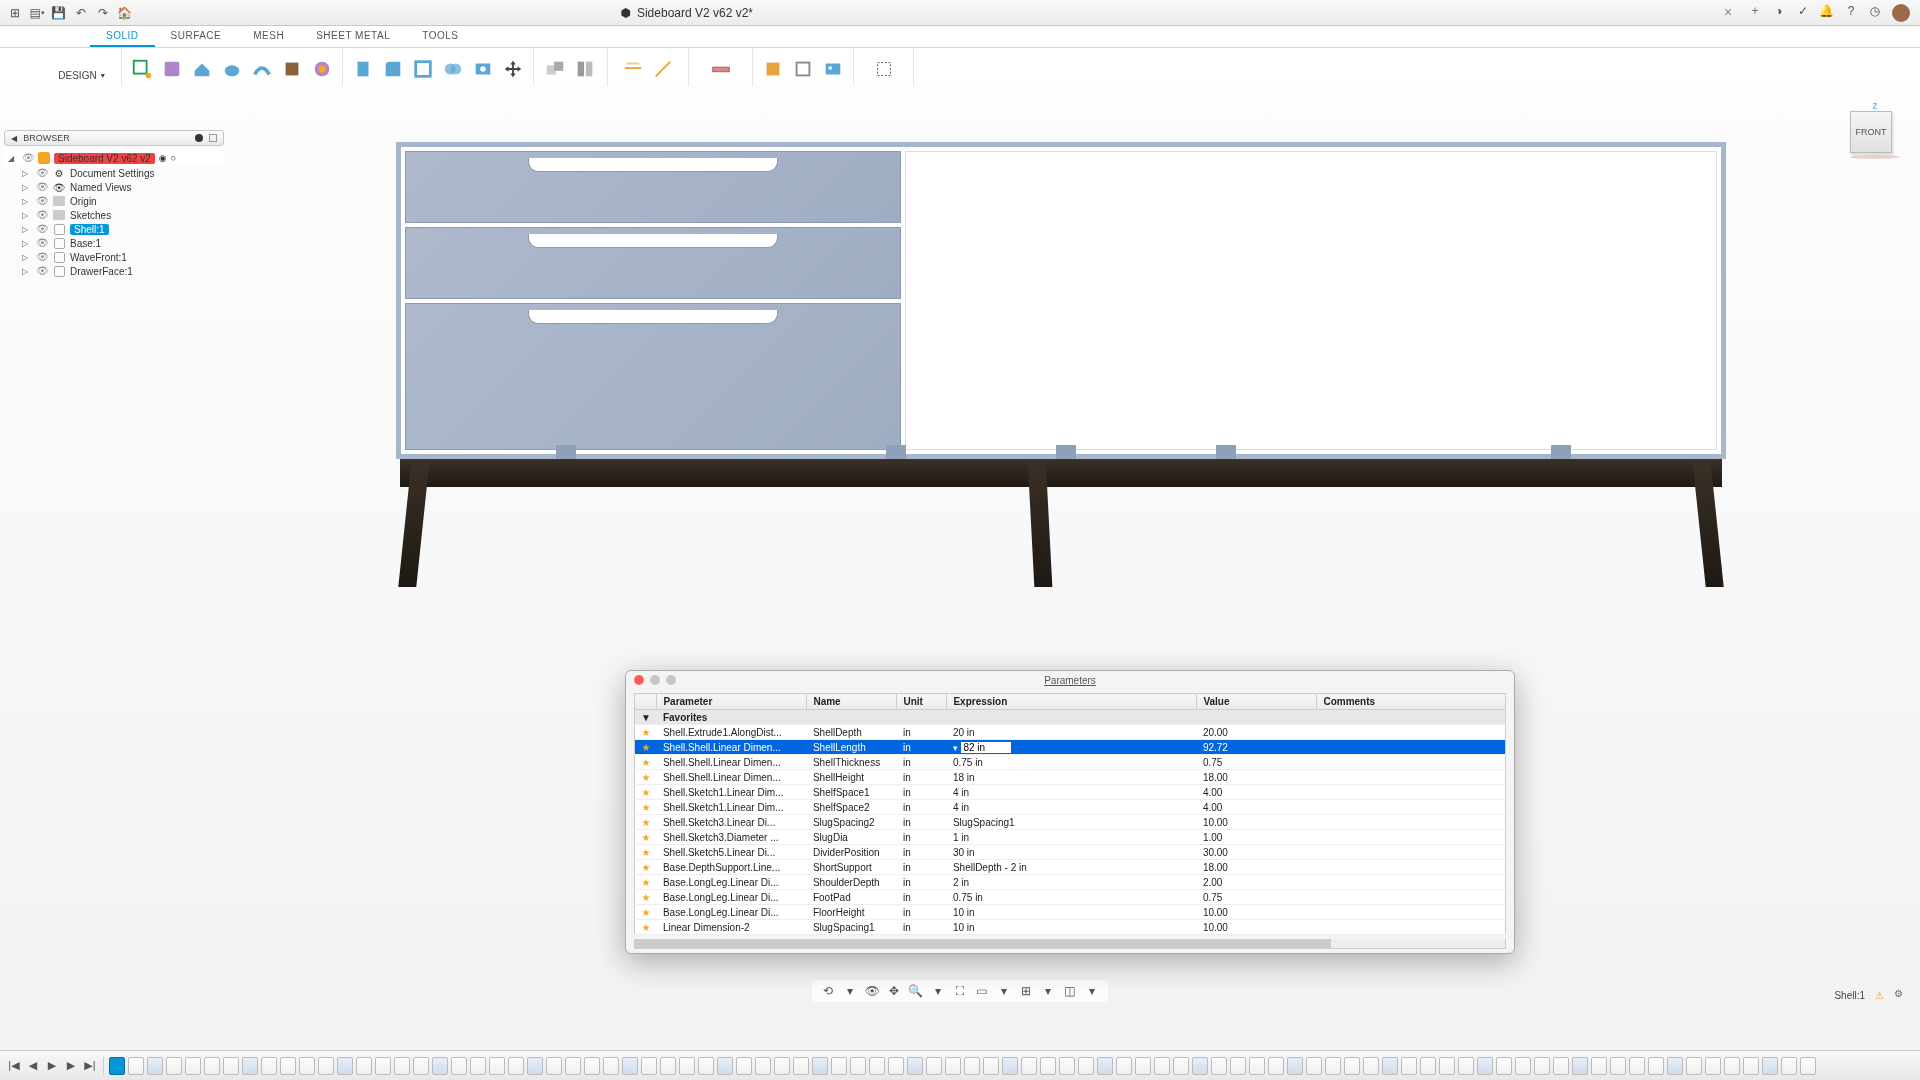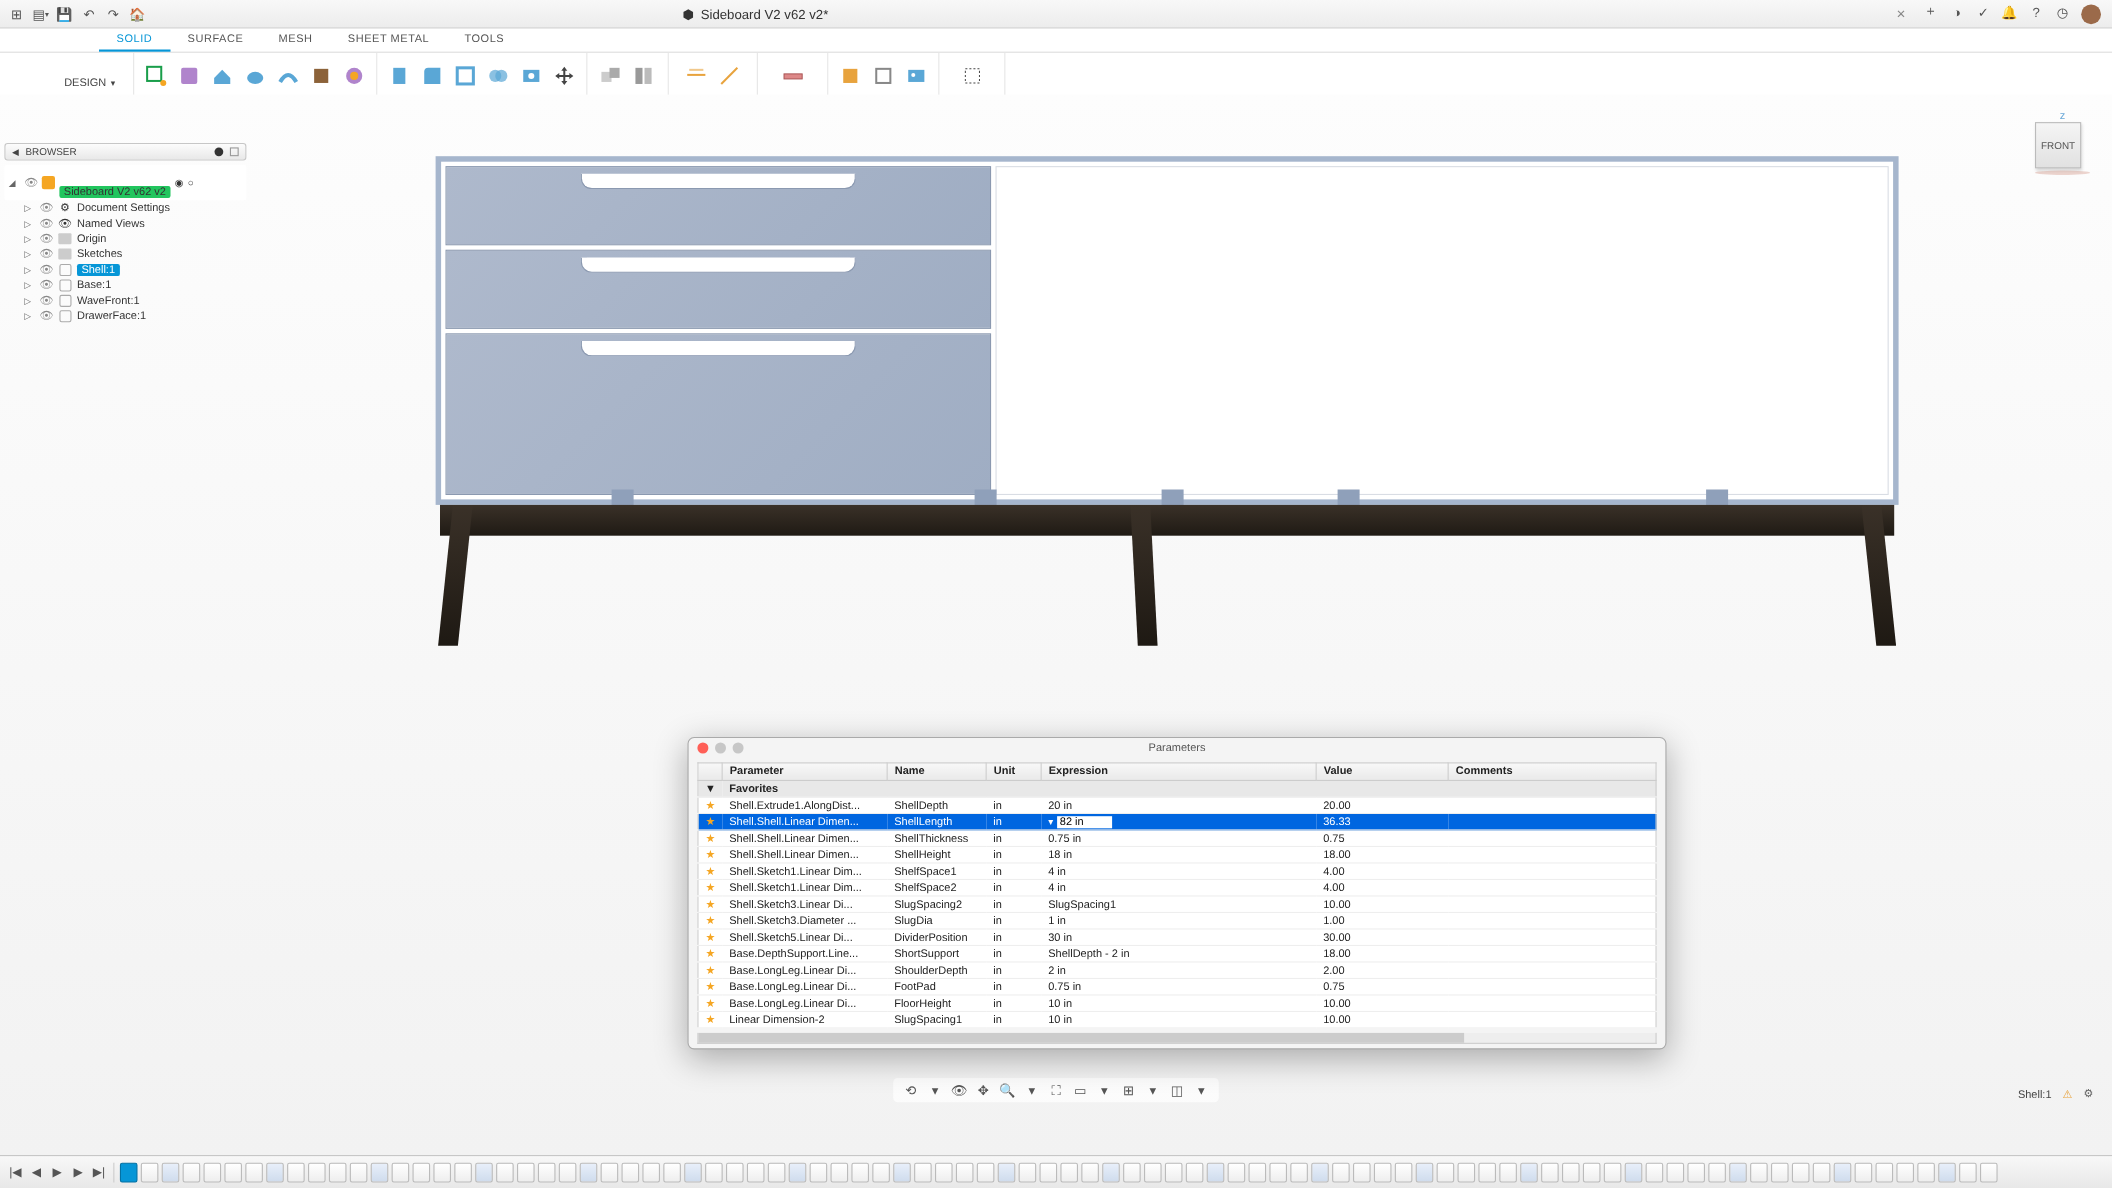--- a/index.html
+++ b/index.html
@@ -65,21 +65,21 @@
 .leg.l2 { right:673px; transform:skewX(3deg);}
 .leg.l3 { right:5px; transform:skewX(6deg);}
 .slug { position:absolute; top:-14px; width:20px; height:14px; background:#8fa0ba;}
 
 
 .dialog { position:absolute; left:625px; top:670px; width:890px; background:#f4f4f4; border:1px solid #aaa; border-radius:6px; box-shadow:0 8px 30px rgba(0,0,0,0.3);}
 .dlg-title { height:18px; display:flex; align-items:center; font-size:10px; color:#555; position:relative;}
 .dlg-dots { display:flex; gap:6px; padding-left:8px;}
 .dlg-dot { width:10px; height:10px; border-radius:50%;}
 .dlg-dot.r{background:#ff5f57;} .dlg-dot.y{background:#c7c7c7;} .dlg-dot.g{background:#c7c7c7;}
-.dlg-title-text { position:absolute; left:50%; transform:translateX(-50%);}
+.dlg-title-text { position:absolute; left:50%; transform:translateX(-50%);text-decoration:underline;}
 .ptable { width:calc(100% - 16px); margin:4px 8px; border:1px solid #ccc; background:#fff; font-size:10px; border-collapse:collapse;}
 .ptable th { background:linear-gradient(#f7f7f7,#e9e9e9); border:1px solid #ccc; text-align:left; padding:2px 6px; font-weight:bold; color:#222;}
 .ptable td { border-bottom:1px solid #eee; padding:1px 6px; color:#222; height:15px;}
 .ptable tr.section td { background:#e8e8e8; font-weight:bold;}
 .ptable tr.selected td { background:#0066e0; color:#fff;}
 .ptable tr.selected td input { background:#fff; color:#000; border:none; width:50px; font-size:10px; padding:0 2px;}
 .ptable .star { color:#f5a623; width:14px; text-align:center;}
 .ptable tr.selected .star { color:#f5a623;}
 .dlg-footer { display:flex; justify-content:flex-end; padding:6px 12px 10px;}
 .ok-btn { background:linear-gradient(#4aa7e8,#1b7fd1); color:#fff; border:none; border-radius:3px; font-size:11px; padding:3px 20px;}
@@ -364,21 +364,21 @@
     <span style="font-size:8px">◀</span>
     <span>BROWSER</span>
     <span class="dot"></span>
     <span style="width:8px;height:8px;border:1px solid #999;"></span>
   </div>
   <div class="btree">
     <div class="bnode root">
       <span class="arrow">◢</span>
       <span class="eye">👁</span>
       <span class="ico" style="background:#f5a623;width:12px;height:12px;border-radius:2px;"></span>
-      <span class="label" style="background:#22c55e;padding:0 4px;border-radius:2px;margin-top:17px;">Sideboard V2 v62 v2</span>
+      <span class="label" style="background:#ef4444;padding:0 4px;border-radius:2px;">Sideboard V2 v62 v2</span>
       <span style="font-size:9px;">◉</span>
       <span style="font-size:9px;">○</span>
     </div>
     <div id="tree-nodes">
         <div class="bnode" style="padding-left: 18px;">
           <span class="arrow">▷</span>
           <span class="eye">👁</span>
           <span class="ico">⚙</span>
           <span class="label">Document Settings</span>
         </div>
@@ -474,21 +474,21 @@
           <td>20 in</td>
           <td>20.00</td>
           <td></td>
         </tr>
         <tr class="selected">
           <td class="star">★</td>
           <td>Shell.Shell.Linear Dimen...</td>
           <td>ShellLength</td>
           <td>in</td>
           <td><span style="font-size:9px;color:#fff;margin-right:4px;">▾</span><input value="82 in" style=""></td>
-          <td>36.33</td>
+          <td>92.72</td>
           <td></td>
         </tr>
         <tr>
           <td class="star">★</td>
           <td>Shell.Shell.Linear Dimen...</td>
           <td>ShellThickness</td>
           <td>in</td>
           <td>0.75 in</td>
           <td>0.75</td>
           <td></td>

